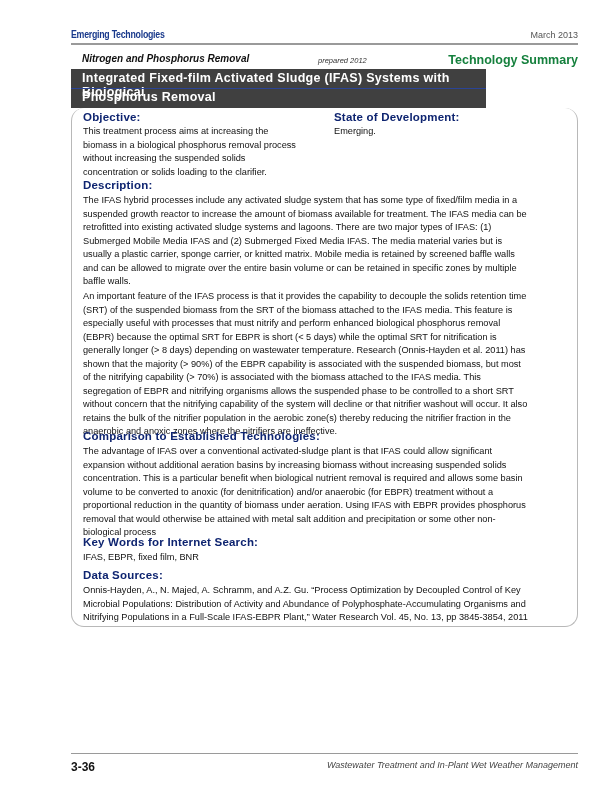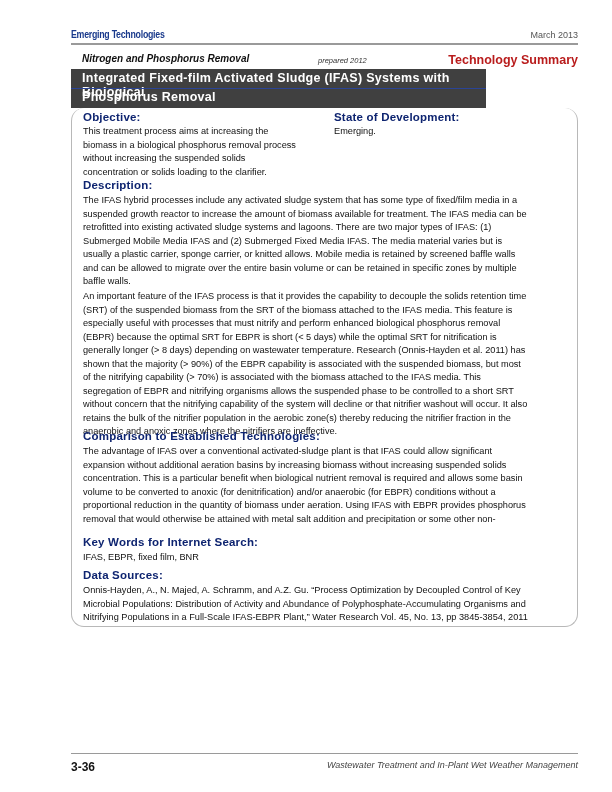--- a/index.html
+++ b/index.html
@@ -6,21 +6,21 @@
   body { width: 612px; height: 792px; position: relative; overflow: hidden; font-family: "Liberation Sans", sans-serif; color: #111; }
 
   .running-head { position: absolute; left: 71px; top: 29px; width: 507px; height: 14px; }
   .running-head .series { position: absolute; left: 0; top: 0; font-family: "Liberation Sans", sans-serif; font-weight: bold; font-size: 10px; color: #1a3a8c; letter-spacing: -0.3px; transform: scaleX(0.88); transform-origin: left top; }
   .running-head .date { position: absolute; right: 0; top: 1px; font-size: 9px; color: #555; }
   .head-rule { position: absolute; left: 71px; top: 43px; width: 507px; height: 2px; background: #9a9a9a; }
 
   .topic-row { position: absolute; left: 71px; top: 53px; width: 507px; height: 16px; }
   .topic-row .topic { position: absolute; left: 11px; top: 0; font-size: 10px; font-weight: bold; font-style: italic; color: #111; }
   .topic-row .prepared { position: absolute; left: 247px; top: 3px; font-size: 7.5px; font-style: italic; color: #333; }
-  .topic-row .summary { position: absolute; right: 0; top: 0; font-size: 12.5px; font-weight: bold; color: #b91c1c; }
+  .topic-row .summary { position: absolute; right: 0; top: 0; font-size: 12.5px; font-weight: bold; color: #15803d; }
 
   .banner { position: absolute; left: 71px; top: 69px; width: 415px; height: 39px; background: #404040; }
   .banner .line { position: absolute; left: 11px; font-size: 12.5px; font-weight: bold; color: #ffffff; letter-spacing: 0.3px; }
   .banner .line1 { top: 2px; }
   .banner .line2 { top: 21px; }
   .banner .divider { position: absolute; left: 0; right: 0; top: 19px; height: 1px; background: #2a4496; }
 
   .content-box { position: absolute; left: 71px; top: 108px; width: 505px; height: 518px; border-left: 1.5px solid #b8b8b8; border-right: 1.5px solid #b8b8b8; border-bottom: 1.5px solid #b8b8b8; border-radius: 13px; }
 
   .h { position: absolute; font-size: 11.5px; font-weight: bold; color: #0e2470; letter-spacing: 0.2px; }
@@ -63,21 +63,21 @@
 
   <div class="h" style="left:262px; top:3px;">State of Development:</div>
   <div class="p" style="left:262px; top:17px;">Emerging.</div>
 
   <div class="h" style="left:11px; top:71px;">Description:</div>
   <div class="p" style="left:11px; top:86px; width:495px;">
     <div>The IFAS hybrid processes include any activated sludge system that has some type of fixed/film media in a</div>
     <div>suspended growth reactor to increase the amount of biomass available for treatment. The IFAS media can be</div>
     <div>retrofitted into existing activated sludge systems and lagoons. There are two major types of IFAS: (1)</div>
     <div>Submerged Mobile Media IFAS and (2) Submerged Fixed Media IFAS. The media material varies but is</div>
-    <div>usually a plastic carrier, sponge carrier, or knitted allows. Mobile media is retained by screened baffle walls</div>
+    <div>usually a plastic carrier, sponge carrier, or knitted matrix. Mobile media is retained by screened baffle walls</div>
     <div>and can be allowed to migrate over the entire basin volume or can be retained in specific zones by multiple</div>
     <div>baffle walls.</div>
   </div>
   <div class="p" style="left:11px; top:182px; width:495px;">
     <div>An important feature of the IFAS process is that it provides the capability to decouple the solids retention time</div>
     <div>(SRT) of the suspended biomass from the SRT of the biomass attached to the IFAS media. This feature is</div>
     <div>especially useful with processes that must nitrify and perform enhanced biological phosphorus removal</div>
     <div>(EBPR) because the optimal SRT for EBPR is short (&lt; 5 days) while the optimal SRT for nitrification is</div>
     <div>generally longer (&gt; 8 days) depending on wastewater temperature. Research (Onnis-Hayden et al. 2011) has</div>
     <div>shown that the majority (&gt; 90%) of the EBPR capability is associated with the suspended biomass, but most</div>
@@ -86,23 +86,24 @@
     <div>without concern that the nitrifying capability of the system will decline or that nitrifier washout will occur. It also</div>
     <div>retains the bulk of the nitrifier population in the aerobic zone(s) thereby reducing the nitrifier fraction in the</div>
     <div>anaerobic and anoxic zones where the nitrifiers are ineffective.</div>
   </div>
 
   <div class="h" style="left:11px; top:322px;">Comparison to Established Technologies:</div>
   <div class="p" style="left:11px; top:337px; width:495px;">
     <div>The advantage of IFAS over a conventional activated-sludge plant is that IFAS could allow significant</div>
     <div>expansion without additional aeration basins by increasing biomass without increasing suspended solids</div>
     <div>concentration. This is a particular benefit when biological nutrient removal is required and allows some basin</div>
-    <div>volume to be converted to anoxic (for denitrification) and/or anaerobic (for EBPR) conditions without a</div>
+    <div>volume to be converted to anoxic (for denitrification) and/or anaerobic (for EBPR) treatment without a</div>
     <div>proportional reduction in the quantity of biomass under aeration. Using IFAS with EBPR provides phosphorus</div>
     <div>removal that would otherwise be attained with metal salt addition and precipitation or some other non-</div>
+    <div>biological process</div>
   </div>
 
   <div class="h" style="left:11px; top:428px;">Key Words for Internet Search:</div>
   <div class="p" style="left:11px; top:443px;">IFAS, EBPR, fixed film, BNR</div>
 
   <div class="h" style="left:11px; top:461px;">Data Sources:</div>
   <div class="p" style="left:11px; top:476px; width:495px;">
     <div>Onnis-Hayden, A., N. Majed, A. Schramm, and A.Z. Gu. “Process Optimization by Decoupled Control of Key</div>
     <div>Microbial Populations: Distribution of Activity and Abundance of Polyphosphate-Accumulating Organisms and</div>
     <div>Nitrifying Populations in a Full-Scale IFAS-EBPR Plant,” Water Research Vol. 45, No. 13, pp 3845-3854, 2011</div>

